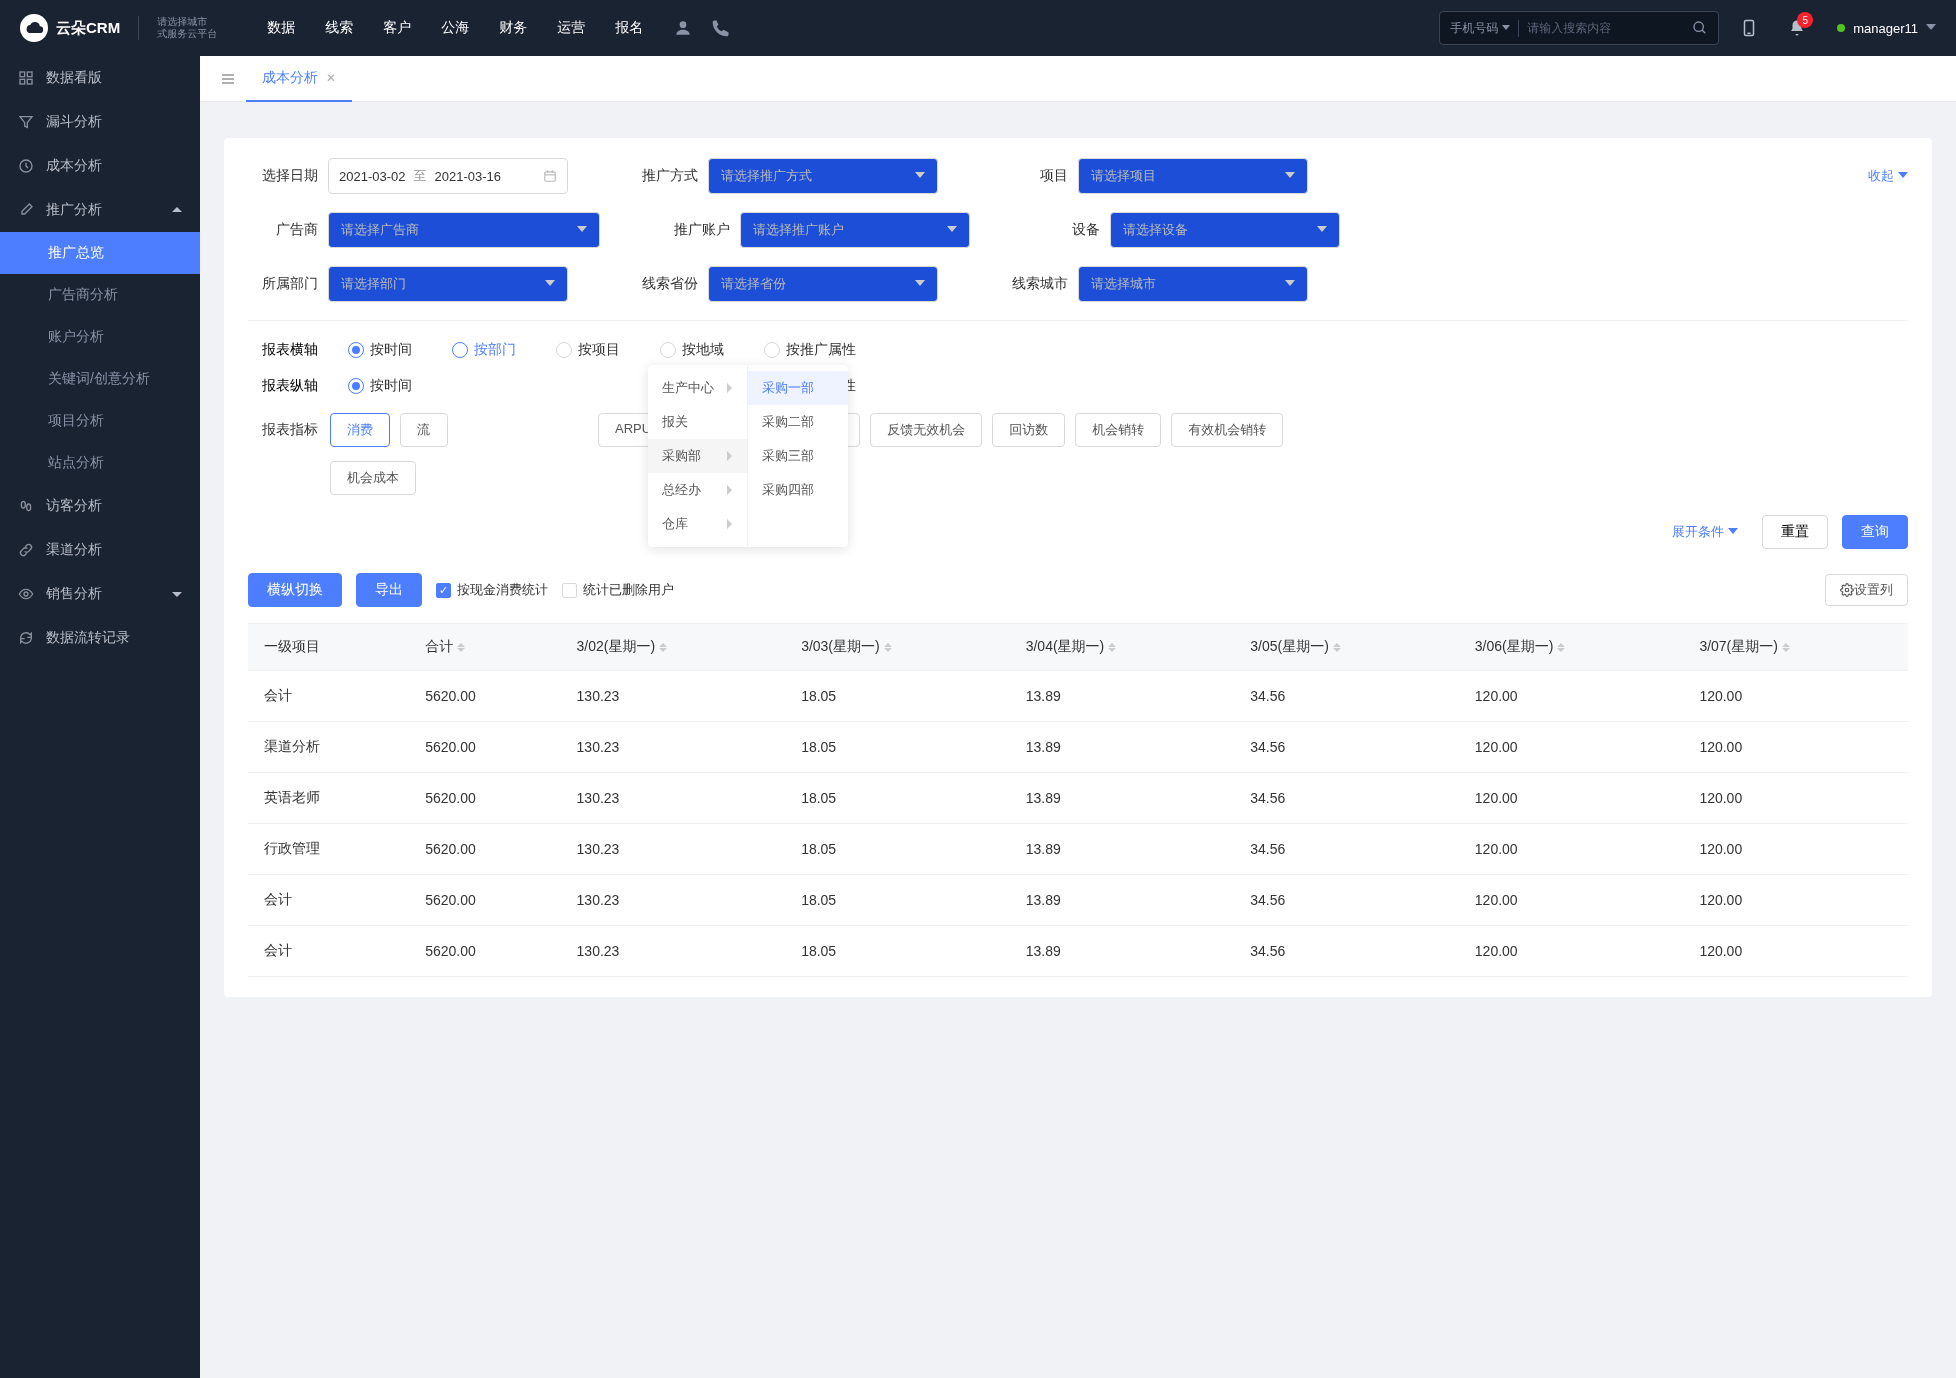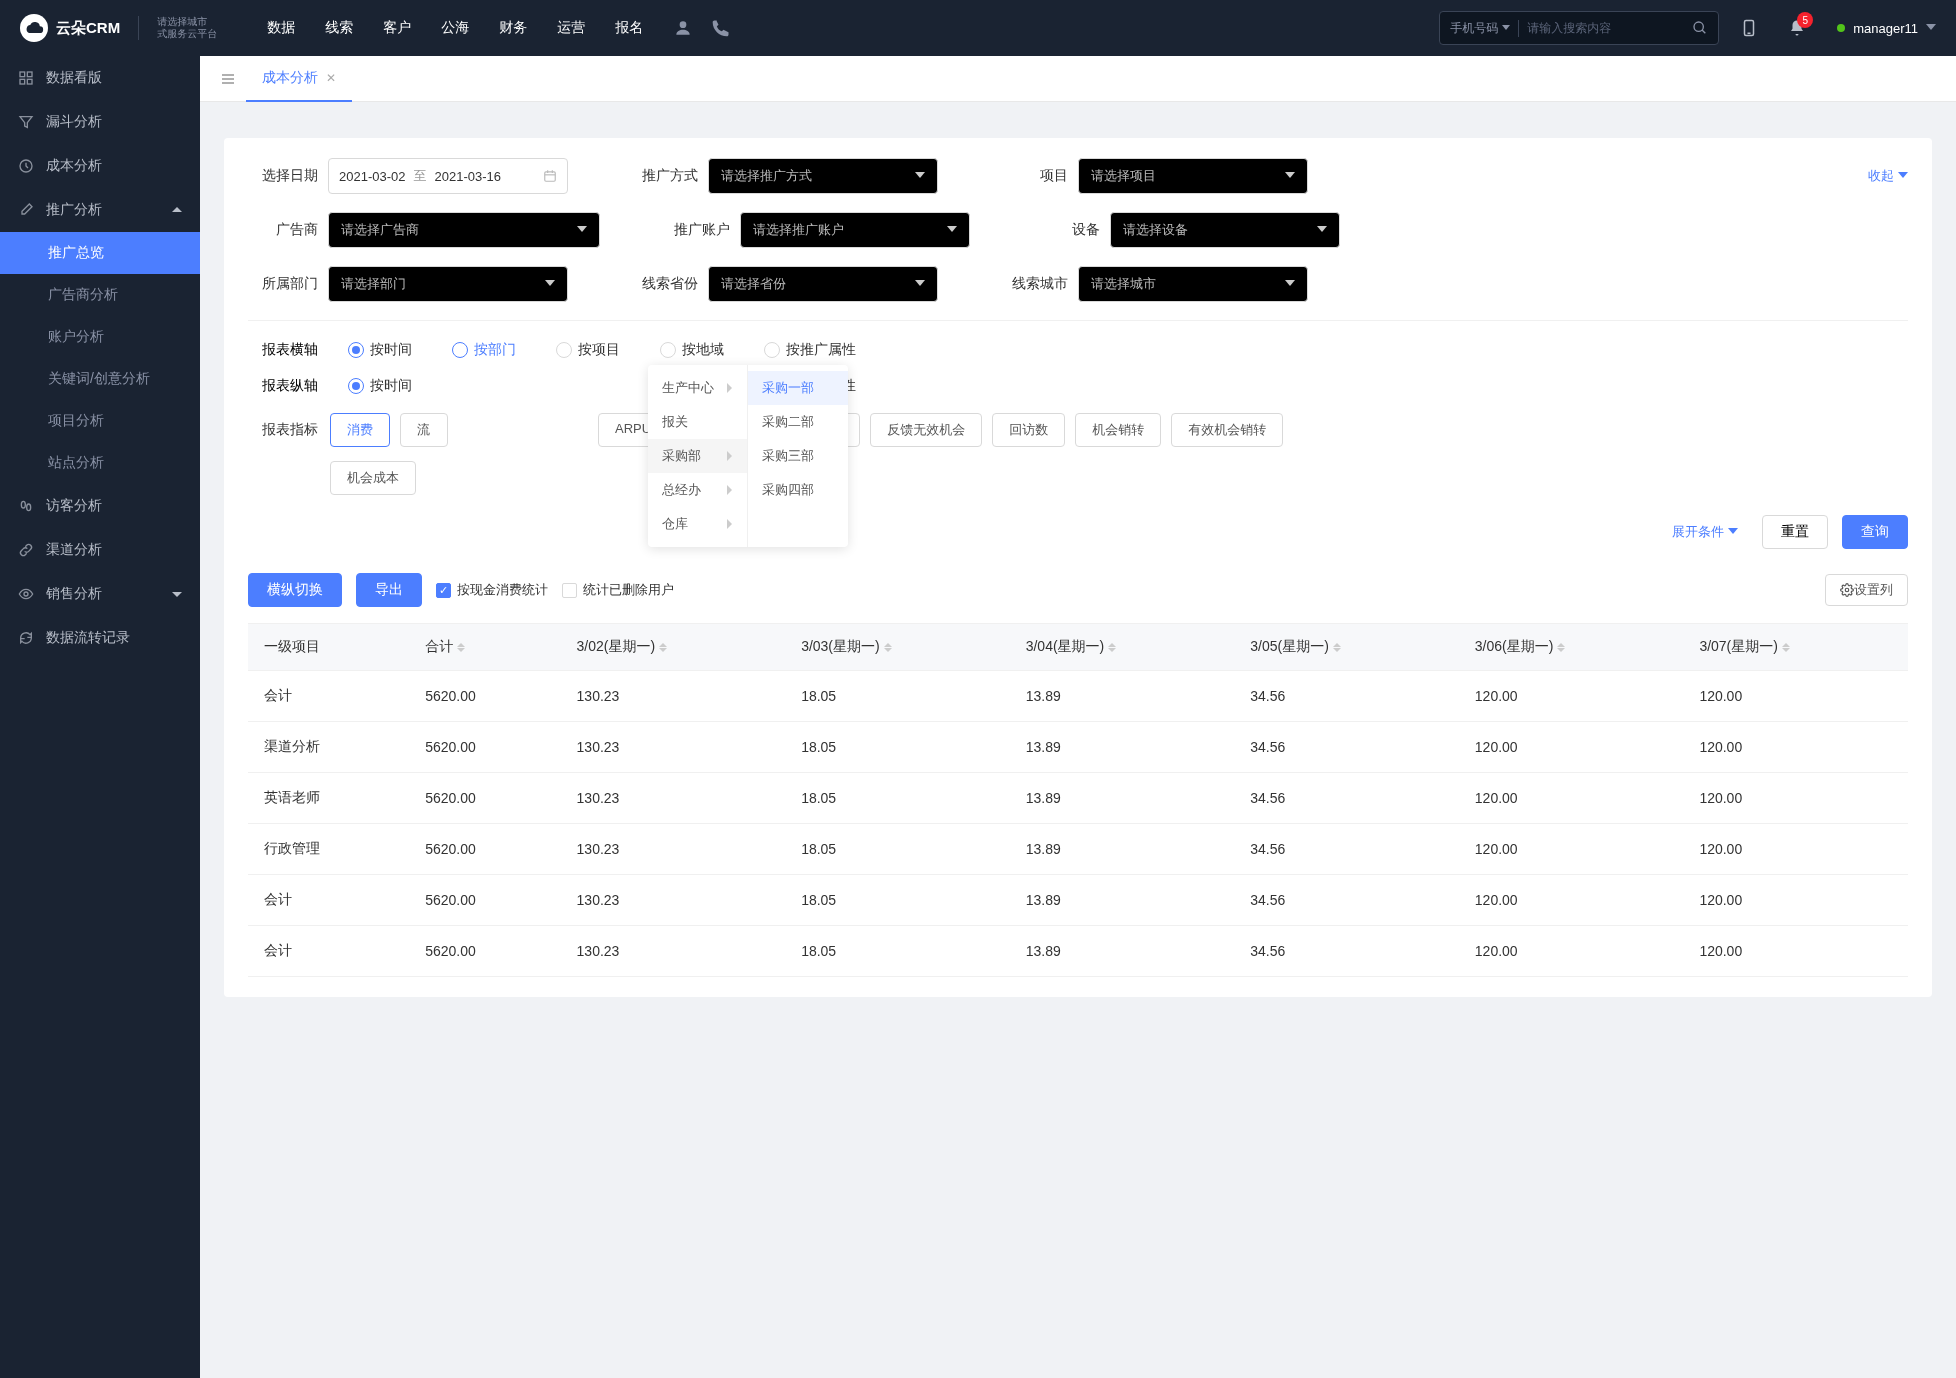--- a/index.html
+++ b/index.html
@@ -47,21 +47,21 @@
 .tab-close { color: #aaa; cursor: pointer; font-size: 12px; }
 
 .content { padding: 36px 24px; }
 .panel { background: #fff; border-radius: 4px; padding: 20px 24px; }
 
 .filter-row { display: flex; align-items: center; margin-bottom: 18px; gap: 60px; }
 .filter-item { display: flex; align-items: center; gap: 10px; }
 .filter-label { width: 70px; text-align: right; color: #333; font-size: 14px; }
 .date-range { border: 1px solid #d9d9d9; border-radius: 4px; height: 36px; width: 240px; display: flex; align-items: center; padding: 0 10px; gap: 8px; color: #333; font-size: 13px; }
 .date-range .sep { color: #999; }
-.select { border: 1px solid #d9d9d9; border-radius: 4px; height: 36px; width: 230px; display: flex; align-items: center; justify-content: space-between; padding: 0 12px; color: #bbb; font-size: 13px; cursor: pointer; background: #000000; }
+.select { border: 1px solid #d9d9d9; border-radius: 4px; height: 36px; width: 230px; display: flex; align-items: center; justify-content: space-between; padding: 0 12px; color: #bbb; font-size: 13px; cursor: pointer; background: #1d4ed8; }
 .collapse-link { color: #4c7eff; font-size: 13px; cursor: pointer; display: flex; align-items: center; gap: 4px; margin-left: auto; }
 
 .divider { height: 1px; background: #f0f0f0; margin: 10px 0 20px; }
 
 .radio-row { display: flex; align-items: center; margin-bottom: 18px; gap: 30px; position: relative; }
 .radio-label { width: 70px; text-align: right; color: #000000; }
 .radio-group { display: flex; gap: 40px; }
 .radio { display: flex; align-items: center; gap: 6px; cursor: pointer; color: #333; }
 .radio-circle { width: 16px; height: 16px; border: 1px solid #d9d9d9; border-radius: 50%; display: flex; align-items: center; justify-content: center; }
 .radio.checked .radio-circle { border-color: #4c7eff; }

